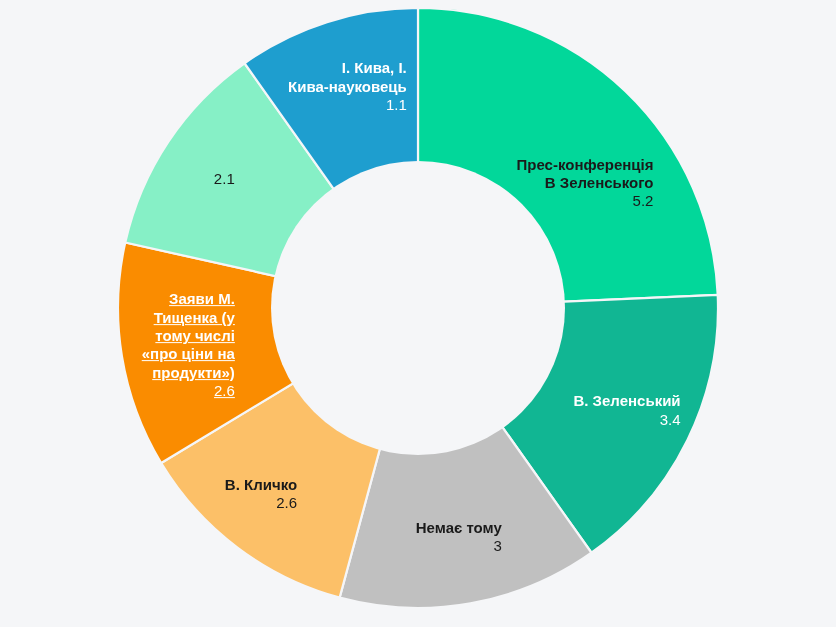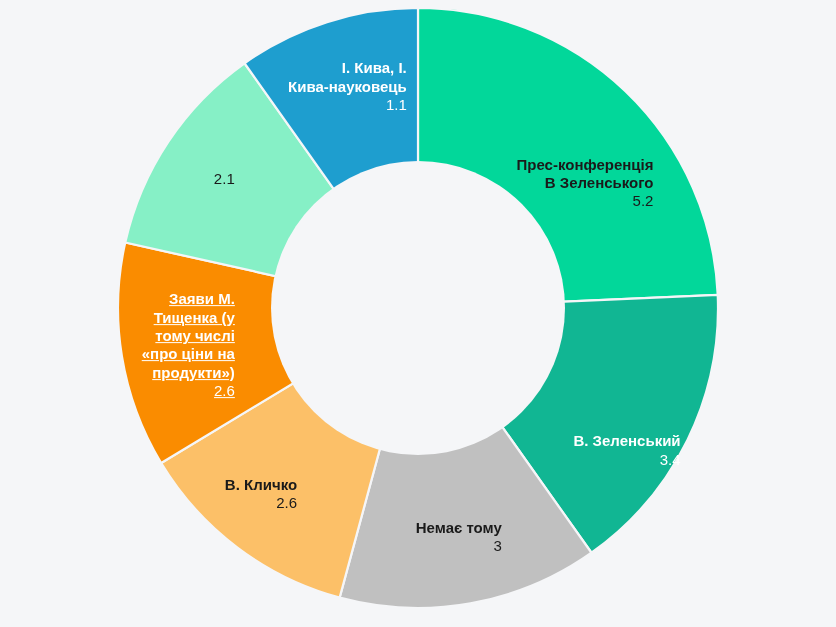--- a/index.html
+++ b/index.html
@@ -66,21 +66,21 @@
         <path d="M 339.65 597.59 A 300 300 0 0 1 161.18 463.06 L 418 308 Z" fill="#fcc068" class="slice-path"></path>
         <path d="M 161.18 463.06 A 300 300 0 0 1 125.24 242.47 L 418 308 Z" fill="#fa8c00" class="slice-path"></path>
         <path d="M 125.24 242.47 A 300 300 0 0 1 244.53 63.24 L 418 308 Z" fill="#86f0c6" class="slice-path"></path>
         <path d="M 244.53 63.24 A 300 300 0 0 1 418.00 8.00 L 418 308 Z" fill="#1e9ecf" class="slice-path"></path>
       </g>
     <circle class="donut-hole" cx="418" cy="308" r="147"></circle>
   </svg>
   <div id="labels-layer">
       <div class="slice-label lbl-dark" style="left: 585px; top: 139.9px; margin-top: 43px;"><span class="lbl-name">Прес-конференція
 В Зеленського</span><span class="lbl-value">5.2</span></div>
-      <div class="slice-label lbl-light" style="left: 627px; top: 410.3px; margin-top: 40px;"><span class="lbl-name">В. Зеленський</span><span class="lbl-value">3.4</span></div>
+      <div class="slice-label lbl-light" style="left: 627px; top: 410.3px;"><span class="lbl-name">В. Зеленський</span><span class="lbl-value">3.4</span></div>
       <div class="slice-label lbl-dark" style="left: 458.8px; top: 537.1px;"><span class="lbl-name">Немає тому</span><span class="lbl-value">3</span></div>
       <div class="slice-label lbl-dark" style="left: 261px; top: 493.8px;"><span class="lbl-name">В. Кличко</span><span class="lbl-value">2.6</span></div>
       <div class="slice-label lbl-light" style="left: 188.3px; top: 345.4px; text-decoration: underline;"><span class="lbl-name">Заяви М.
 Тищенка (у
 тому числі
 «про ціни на
 продукти»)</span><span class="lbl-value">2.6</span></div>
       <div class="slice-label lbl-dark" style="left: 224.3px; top: 179.1px;"><span class="lbl-value">2.1</span></div>
       <div class="slice-label lbl-light" style="left: 347.4px; top: 86.3px;"><span class="lbl-name">І. Кива, І.
 Кива-науковець</span><span class="lbl-value">1.1</span></div>

